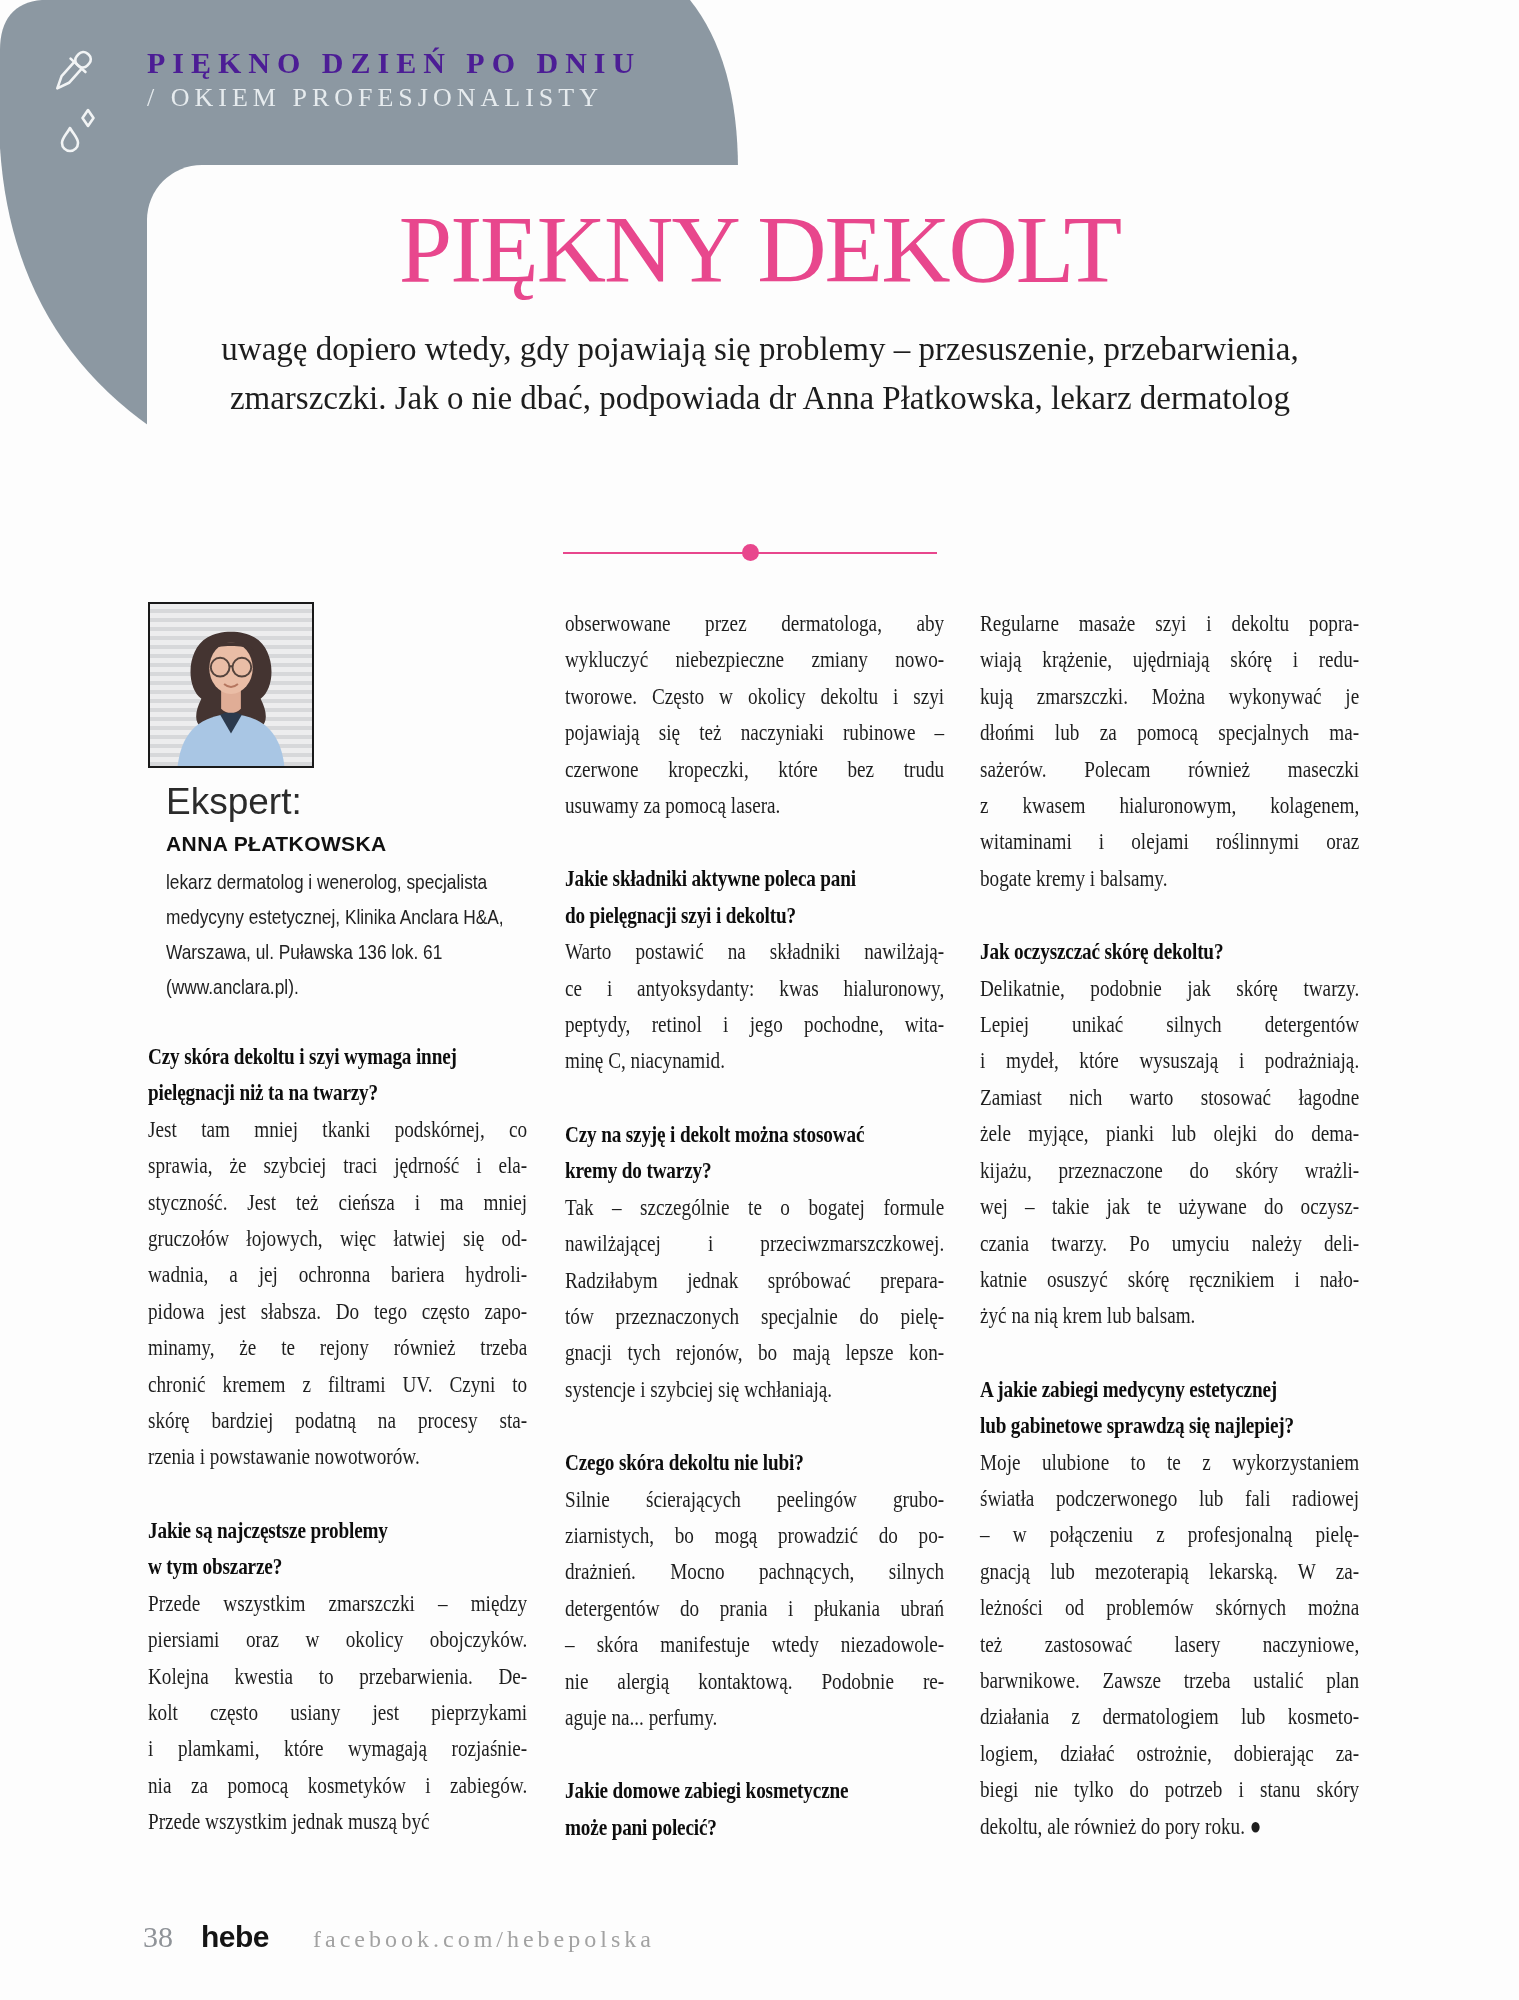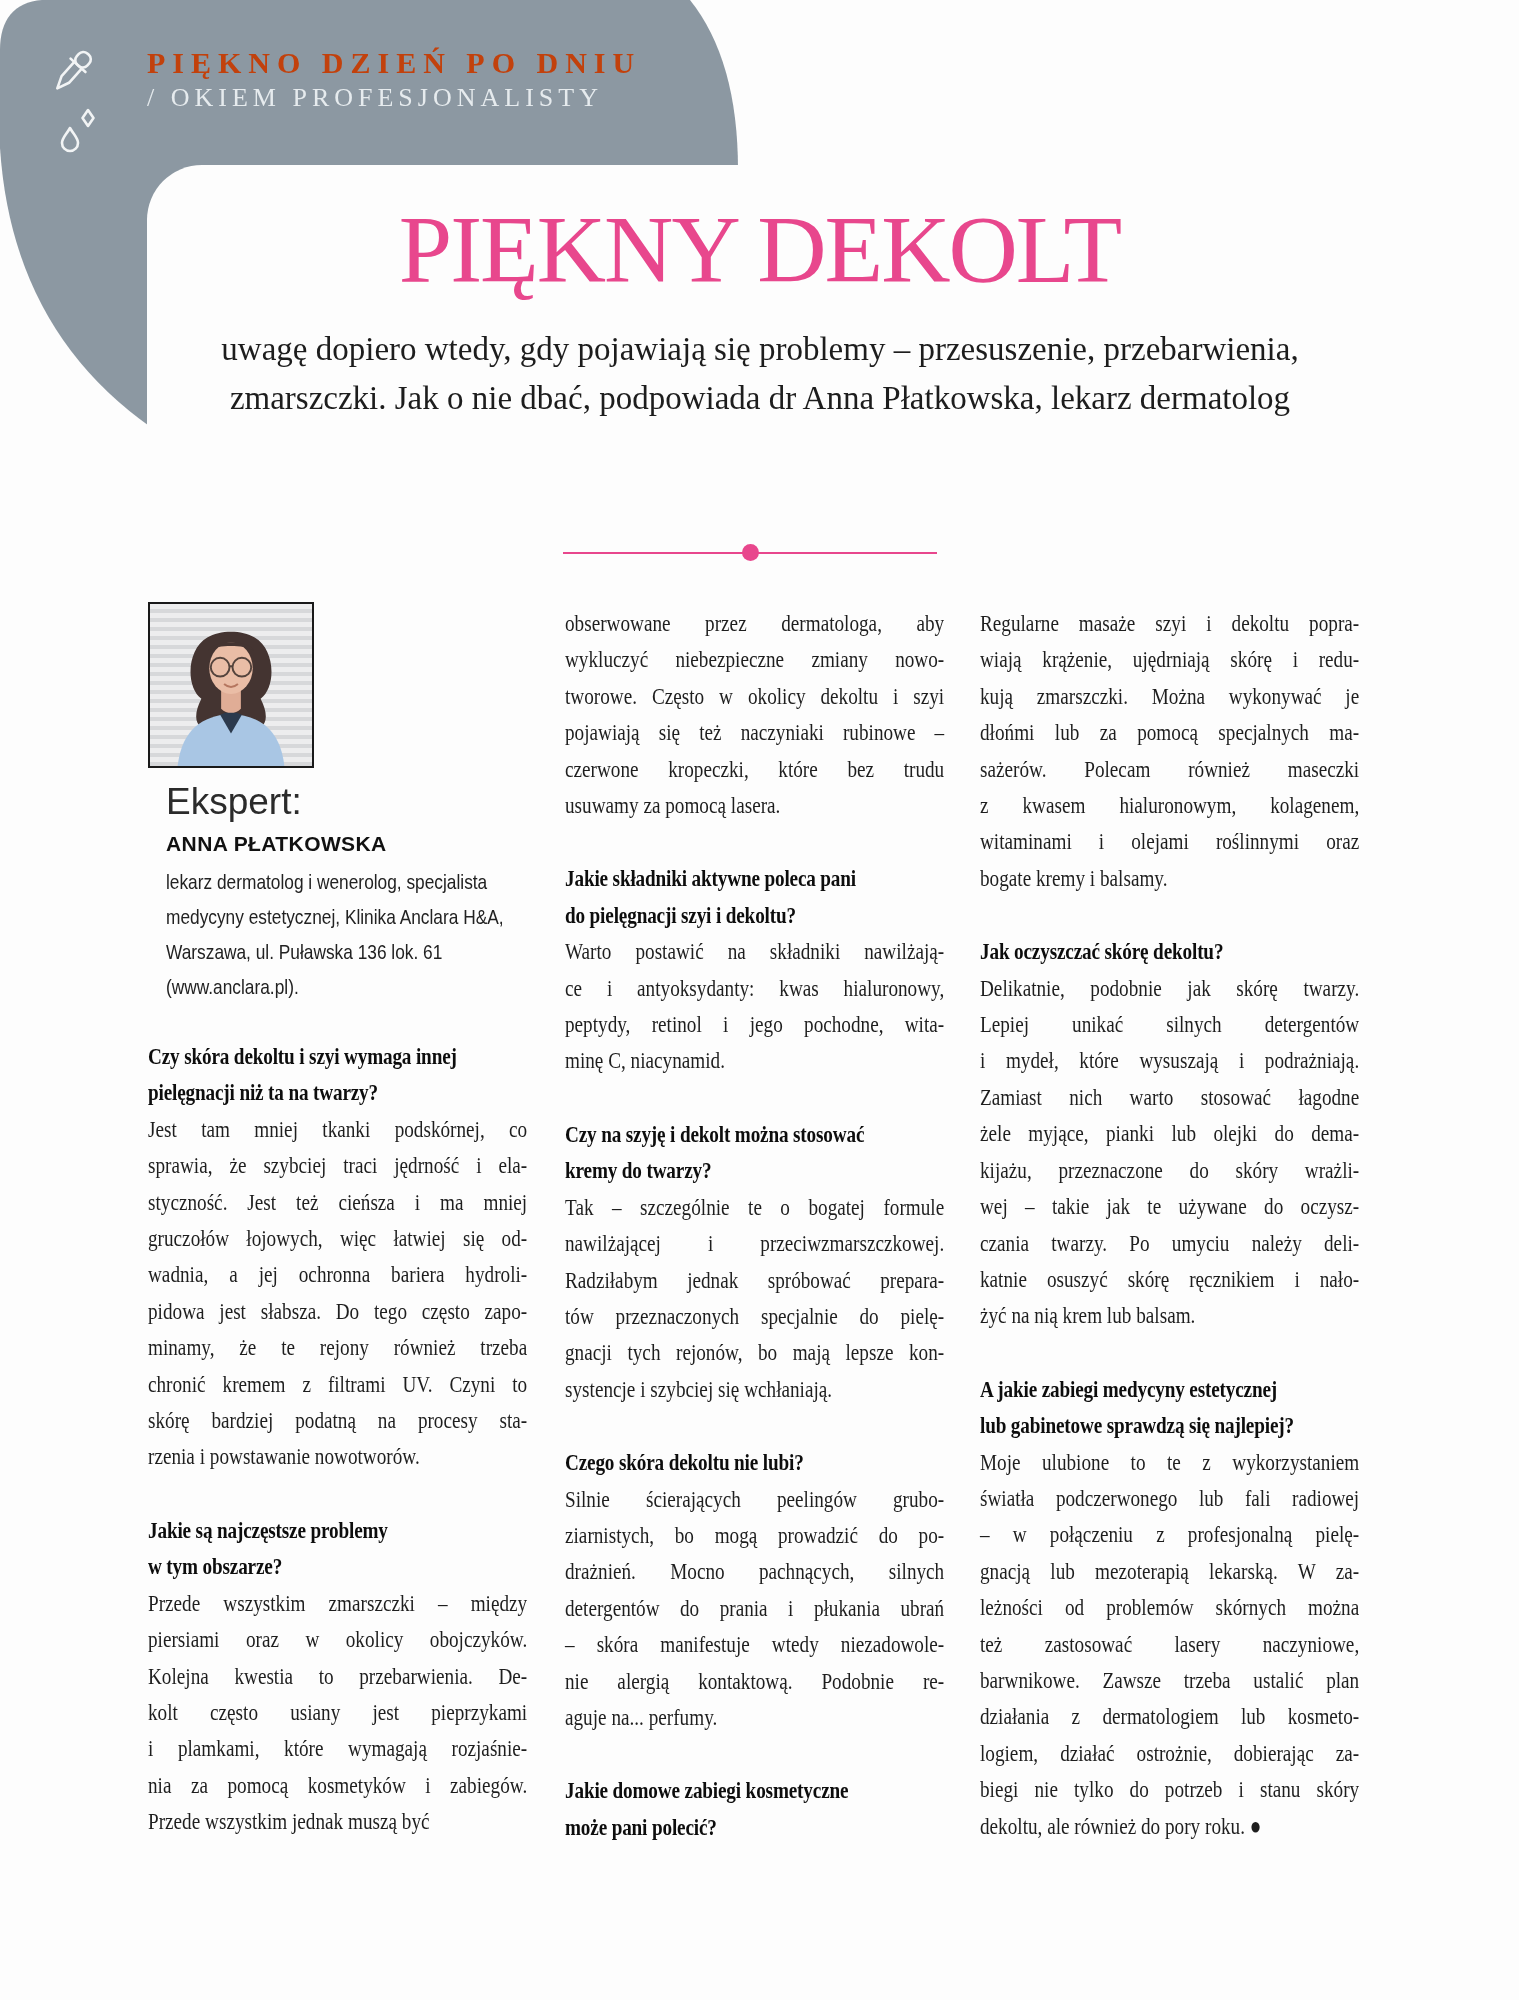--- a/index.html
+++ b/index.html
@@ -3,21 +3,21 @@
 <meta charset="utf-8">
 <style>
   html,body{margin:0;padding:0;background:#e9e9e9;}
   .page{position:relative;width:1519px;height:2000px;background:#fdfdfd;overflow:hidden;
         font-family:"Liberation Serif",serif;color:#1e1e1e;margin:0 auto;}
   
   .blob{position:absolute;left:0;top:0;width:760px;height:445px;}
   .panel{position:absolute;left:147px;top:165px;width:1372px;height:440px;
          background:#fdfdfd;border-top-left-radius:55px;}
   .kicker{position:absolute;left:147px;top:44px;z-index:3;}
-  .kicker .l1{font-size:30px;font-weight:bold;letter-spacing:7px;color:#c2410c;line-height:38px;}
+  .kicker .l1{font-size:30px;font-weight:bold;letter-spacing:7px;color:#4c1d95;line-height:38px;}
   .kicker .l2{font-size:26px;letter-spacing:5px;color:#e6ebee;line-height:32px;}
   .dropper{position:absolute;left:50px;top:46px;width:64px;height:110px;z-index:3;}
   
   .title{position:absolute;left:147px;top:200px;width:1225px;text-align:center;z-index:4;
          font-size:96px;line-height:100px;letter-spacing:-2px;color:#e8478d;font-weight:500;}
   .intro{position:absolute;left:160px;top:325px;width:1200px;z-index:4;text-align:center;
          font-size:33px;line-height:49px;color:#1d1d1d;}
   .intro .byline-label{font-size:25px;letter-spacing:1px;}
   .intro .byline-name{font-size:28px;}
   .divider{position:absolute;left:563px;top:552px;width:374px;height:2px;background:#e8478d;z-index:4;}
@@ -241,14 +241,19 @@
           <div class="line j">też zastosować lasery naczyniowe,</div>
           <div class="line j">barwnikowe. Zawsze trzeba ustalić plan</div>
           <div class="line j">działania z dermatologiem lub kosmeto-</div>
           <div class="line j">logiem, działać ostrożnie, dobierając za-</div>
           <div class="line j">biegi nie tylko do potrzeb i stanu skóry</div>
           <div class="line">dekoltu, ale również do pory roku. ●</div>
         </div>
       </div>
     </div>
 
+  <div class="footer">
+    <div class="pageno">38</div>
+    <div class="logo">hebe</div>
+    <div class="social">facebook.com/hebepolska</div>
+  </div>
 
 </div>
 
 </body></html>

